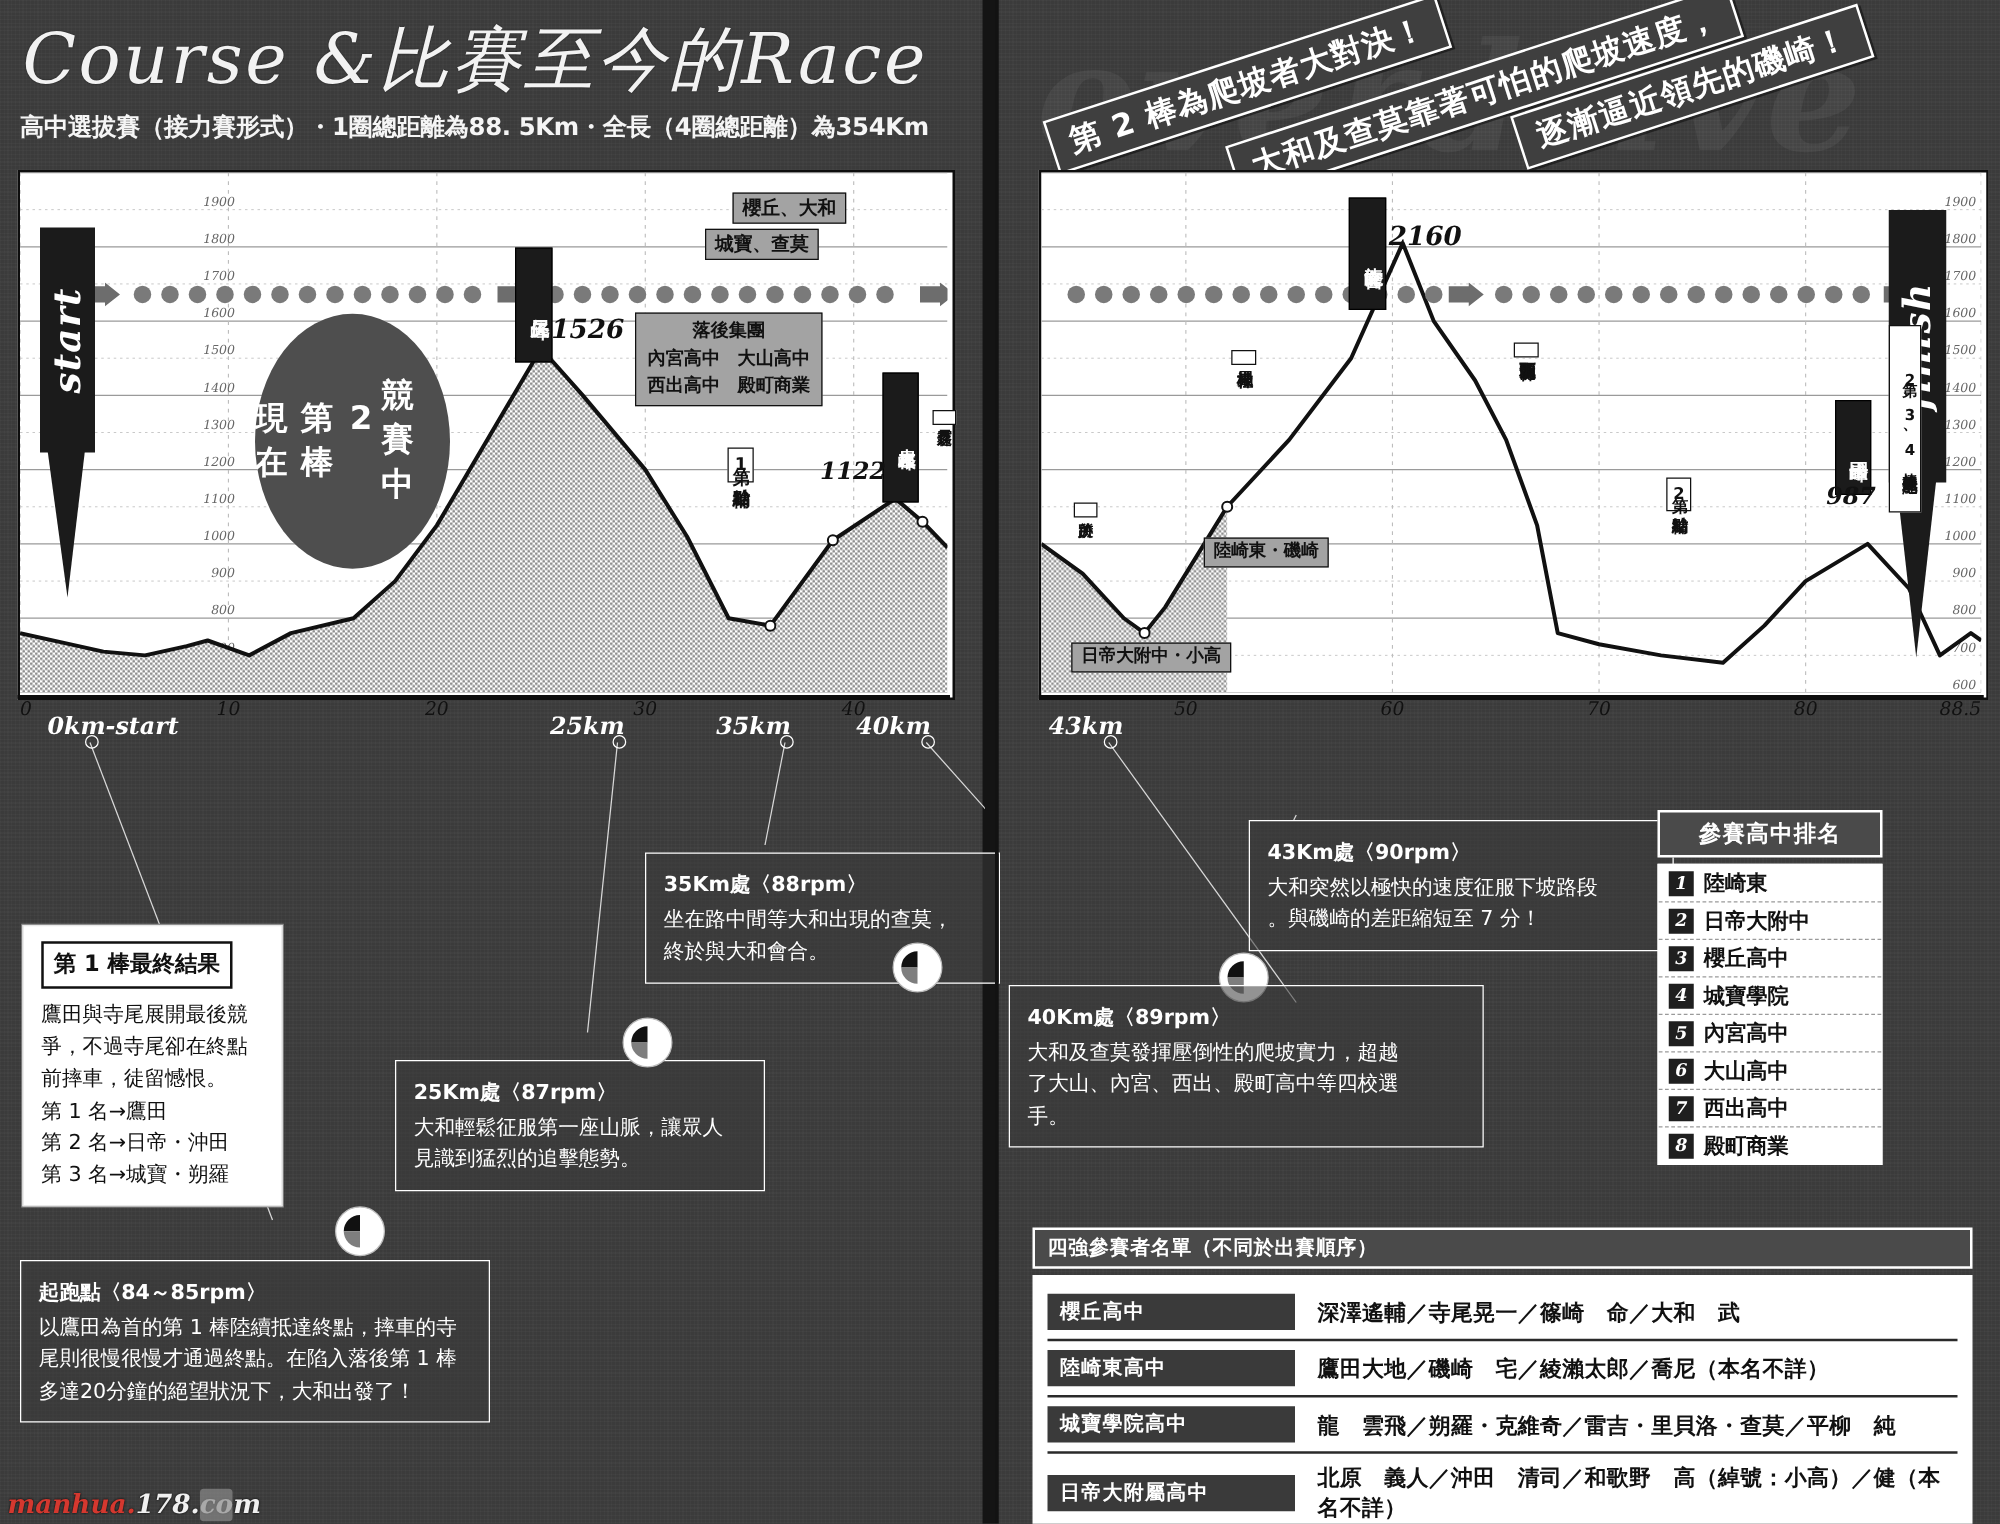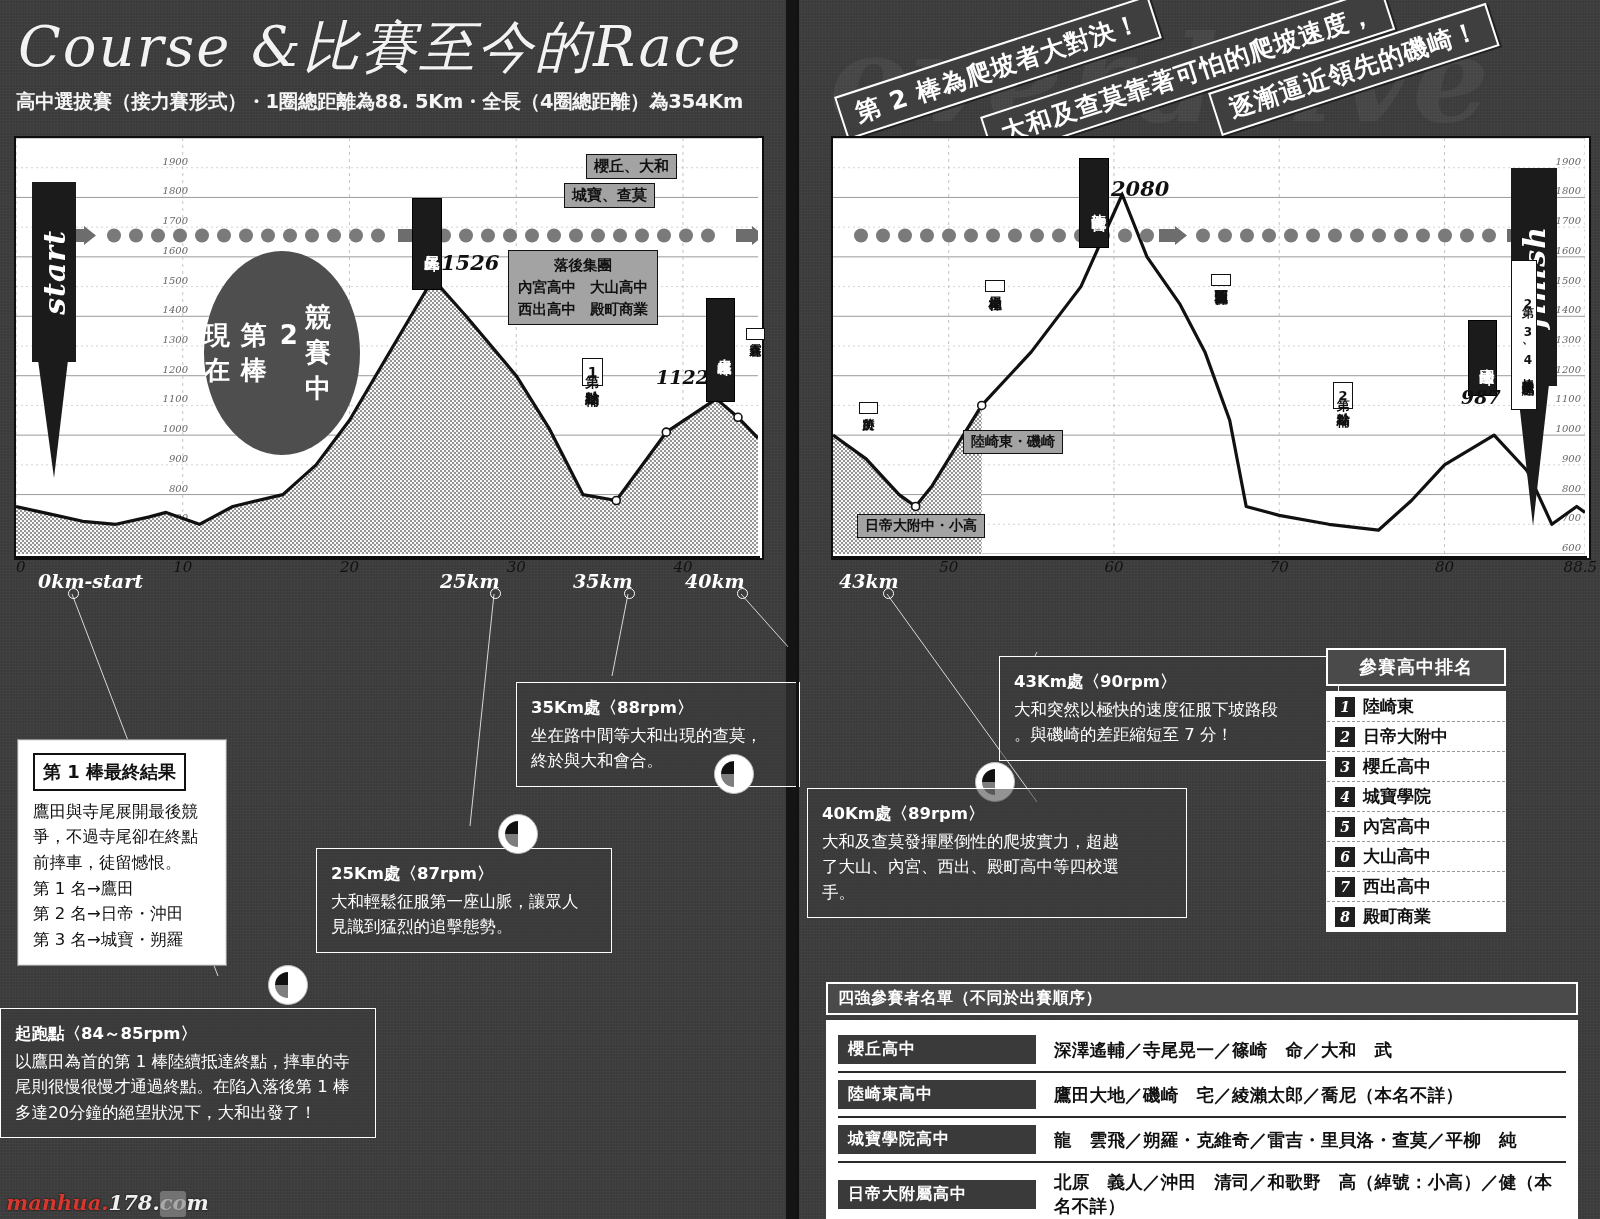--- a/index.html
+++ b/index.html
@@ -385,21 +385,21 @@
   <div class="note white" id="note-stage1" style="left:18px;top:740px;width:178px;">
     <div class="boxhd">第 1 棒最終結果</div>
     <div>鷹田與寺尾展開最後競</div>
     <div>爭，不過寺尾卻在終點</div>
     <div>前摔車，徒留憾恨。</div>
     <div>第 1 名→鷹田</div>
     <div>第 2 名→日帝・沖田</div>
     <div>第 3 名→城寶・朔羅</div>
   </div>
 
-  <div class="note" style="left:0;top:1008px;width:346px;">
+  <div class="note" style="left:16px;top:1008px;width:346px;">
     <div class="hd">起跑點〈84～85rpm〉</div>
     <div>以鷹田為首的第 1 棒陸續抵達終點，摔車的寺</div>
     <div>尾則很慢很慢才通過終點。在陷入落後第 1 棒</div>
     <div>多達20分鐘的絕望狀況下，大和出發了！</div>
   </div>
   <div class="marker" style="left:268px;top:965px;">
     <i>
       <svg width="28" height="28" viewBox="0 0 28 28">
           <path d="M14 14 L14 1 A13 13 0 0 0 1 14 Z" fill="#111"></path>
           <path d="M14 14 L1 14 A13 13 0 0 0 14 27 Z" fill="#7e7e7e"></path>
@@ -548,21 +548,21 @@
     <div class="tab" style="left:678px;top:30px;width:46px;height:218px;">
       <span>finish</span>
     </div>
     <div style="position:absolute;left:684px;top:246px;width:0;height:0;
       border-left:16px solid transparent;border-right:16px solid transparent;
       border-top:142px solid #1b1b1b;"></div>
 
     <div class="flag" style="left:246px;top:20px;width:24px;height:78px;">
       <span>龍宮峰</span>
     </div>
-    <div class="peakval" style="left:278px;top:38px;">2080</div>
+    <div class="peakval" style="left:278px;top:38px;">2160</div>
 
     <div class="flag" style="left:635px;top:182px;width:23px;height:64px;">
       <span>十國峰</span>
     </div>
     <div class="peakval" style="left:628px;top:248px;font-size:19px;">987</div>
 
     <div class="vchip" style="left:26px;top:264px;font-size:12px;">关所跡</div>
     <div class="vchip" style="left:152px;top:142px;font-size:13px;">大屋根神社</div>
     <div class="vchip" style="left:378px;top:136px;font-size:13px;">九頭龍大明神下坡</div>
     <div class="vchip" style="left:500px;top:244px;font-size:13px;">第2補給點</div>
@@ -573,21 +573,21 @@
     <div class="chip" style="left:130px;top:292px;font-size:14px;">陸崎東・磯崎</div>
     <div class="chip" style="left:24px;top:376px;font-size:14px;">日帝大附中・小高</div>
   </div>
 
   <div class="xaxis" id="xaxisR" style="left:32px;top:556px;width:756px;">
     <div class="xbar"></div>
   <div class="tk" style="left: 117.692px;">50</div>
       <div class="tk" style="left: 282.967px;">60</div>
       <div class="tk" style="left: 448.242px;">70</div>
       <div class="tk" style="left: 613.516px;">80</div>
-      <div class="tk last" style="left: 754px; margin-left: 12px;">88.5</div>
+      <div class="tk last" style="left: 754px;">88.5</div>
     </div>
 
   <div class="kmlabel" style="left:40px;top:570px;">43km</div>
   <div class="kmdot" style="left:84px;top:588px;"></div>
 
   <svg style="position:absolute;left:0;top:556px;width:804px;height:420px;pointer-events:none;">
     <g stroke="#fff" stroke-width="1" fill="none" opacity=".8">
       <line x1="88" y1="38" x2="238" y2="246"></line>
       <line x1="238" y1="96" x2="236" y2="100"></line>
     </g>

